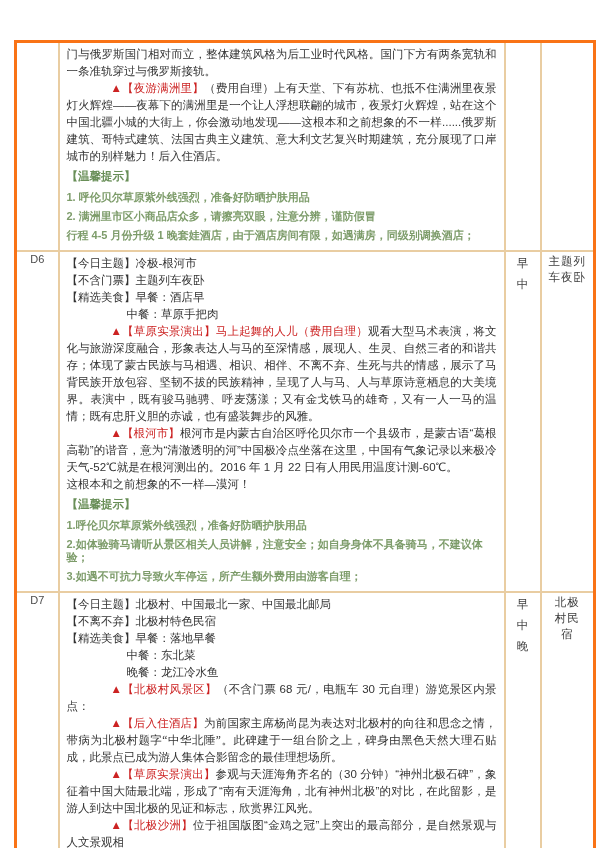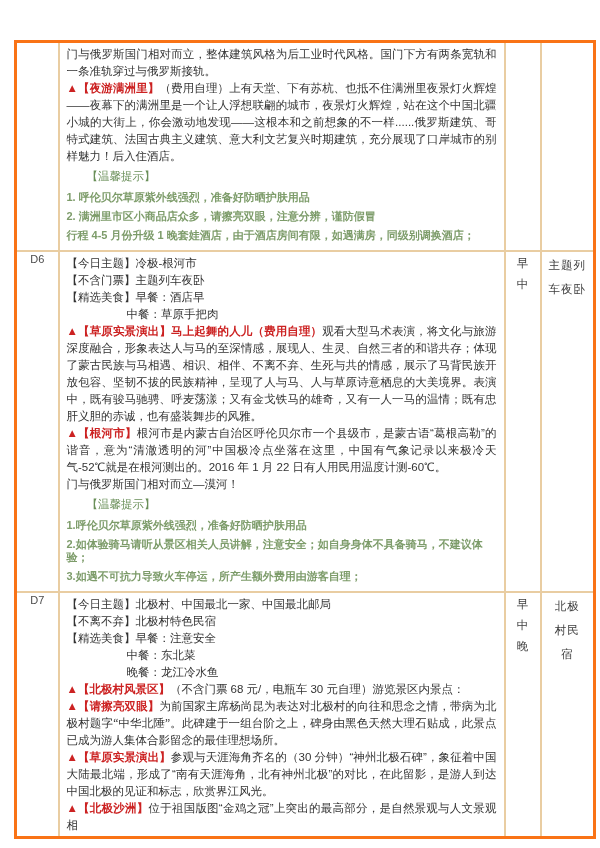--- a/index.html
+++ b/index.html
@@ -28,34 +28,34 @@
   td.day-cell {
     text-align:center; vertical-align:middle;
     font-size:11px; color:#4a4a4a;
   }
   td.content-cell { padding:3px 7px 2px 7px; }
   td.meals-cell, td.lodging-cell {
     text-align:center; vertical-align:middle;
     font-size:11.5px; color:#3d3d3d;
   }
   .meal-line { line-height:21px; }
-  .lodging-text { white-space:pre-line; line-height:24px; letter-spacing:1px; }
+  .lodging-text { white-space:pre-line; line-height:16px; letter-spacing:1px; }
   .para {
     font-size:11.5px; line-height:17px;
     color:#333333; text-align:justify;
     margin:0;
   }
   .p-indent { padding-left:60px; }
-  .p-tips-title { color:#698f58; font-weight:normal; margin-top:3px;margin-left:20px; }
+  .p-tips-title { color:#698f58; font-weight:bold; margin-top:3px; }
   .p-tip {
     color:#7d9c6a; font-weight:bold;
     font-size:11px; line-height:13px;
     margin:6px 0 6px 0; text-align:left;
   }
-  .s-red { color:#cc2222; font-weight:bold; }
+  .s-red { color:#cc2222; font-weight:normal;margin-left:44px; }
   .s-serif { font-family:"Liberation Serif", serif; }
   .footer-page {
     position:absolute; left:0; right:0; top:802px;
     text-align:center;
     font-size:9px; color:#999999;
   }
 </style>
 </head>
 <body>
 
@@ -82,45 +82,45 @@
       </tr>
       <tr class="row-1">
         <td class="day-cell">D6</td>
         <td class="content-cell">
           <div class="para p-body"><span class="s-normal">【今日主题】冷极-根河市</span></div>
           <div class="para p-body"><span class="s-normal">【不含门票】主题列车夜卧</span></div>
           <div class="para p-body"><span class="s-normal">【精选美食】早餐：酒店早</span></div>
           <div class="para p-indent"><span class="s-normal">中餐：草原手把肉</span></div>
           <div class="para p-body"><span class="s-red">▲【草原实景演出】马上起舞的人儿（费用自理）</span><span class="s-normal">观看大型马术表演，将文化与旅游深度融合，形象表达人与马的至深情感，展现人、生灵、自然三者的和谐共存；体现了蒙古民族与马相遇、相识、相伴、不离不弃、生死与共的情感，展示了马背民族开放包容、坚韧不拔的民族精神，呈现了人与马、人与草原诗意栖息的大美境界。表演中，既有骏马驰骋、呼麦荡漾；又有金戈铁马的雄奇，又有一人一马的温情；既有忠肝义胆的赤诚，也有盛装舞步的风雅。</span></div>
           <div class="para p-body"><span class="s-red">▲【根河市】</span><span class="s-normal">根河市是内蒙古自治区呼伦贝尔市一个县级市，是蒙古语“葛根高勒”的谐音，意为“清澈透明的河”中国极冷点坐落在这里，中国有气象记录以来极冷天气-52℃就是在根河测出的。2016 年 1 月 22 日有人用民用温度计测-60℃。</span></div>
-          <div class="para p-body"><span class="s-normal">门与俄罗斯国门相对而立—漠河！</span></div>
+          <div class="para p-body"><span class="s-normal">这根本和之前想象的不一样—漠河！</span></div>
           <div class="para p-tips-title"><span class="s-green">【温馨提示】</span></div>
           <div class="para p-tip"><span class="s-green">1.呼伦贝尔草原紫外线强烈，准备好防晒护肤用品</span></div>
           <div class="para p-tip"><span class="s-green">2.如体验骑马请听从景区相关人员讲解，注意安全；如自身身体不具备骑马，不建议体验；</span></div>
           <div class="para p-tip"><span class="s-green">3.如遇不可抗力导致火车停运，所产生额外费用由游客自理；</span></div>
         </td>
         <td class="meals-cell">
           <div class="meal-line">早</div>
           <div class="meal-line">中</div>
         </td>
         <td class="lodging-cell">
           <div class="lodging-text">主题列
 车夜卧</div>
         </td>
       </tr>
       <tr class="row-2">
         <td class="day-cell">D7</td>
         <td class="content-cell">
           <div class="para p-body"><span class="s-normal">【今日主题】北极村、中国最北一家、中国最北邮局</span></div>
           <div class="para p-body"><span class="s-normal">【不离不弃】北极村特色民宿</span></div>
-          <div class="para p-body"><span class="s-normal">【精选美食】早餐：注意安全</span></div>
+          <div class="para p-body"><span class="s-normal">【精选美食】早餐：落地早餐</span></div>
           <div class="para p-indent"><span class="s-normal">中餐：东北菜</span></div>
           <div class="para p-indent"><span class="s-normal">晚餐：龙江冷水鱼</span></div>
           <div class="para p-body"><span class="s-red">▲【北极村风景区】</span><span class="s-normal">（不含门票 68 元/，电瓶车 30 元自理）游览景区内景点：</span></div>
-          <div class="para p-body"><span class="s-red">▲【请擦亮双眼】</span><span class="s-serif">为前国家主席杨尚昆为表达对北极村的向往和思念之情，带病为北极村题字“中华北陲”。此碑建于一组台阶之上，碑身由黑色天然大理石贴成，此景点已成为游人集体合影留念的最佳理想场所。</span></div>
+          <div class="para p-body"><span class="s-red">▲【后入住酒店】</span><span class="s-serif">为前国家主席杨尚昆为表达对北极村的向往和思念之情，带病为北极村题字“中华北陲”。此碑建于一组台阶之上，碑身由黑色天然大理石贴成，此景点已成为游人集体合影留念的最佳理想场所。</span></div>
           <div class="para p-body"><span class="s-red">▲【草原实景演出】</span><span class="s-normal">参观与天涯海角齐名的（30 分钟）“神州北极石碑”，象征着中国大陆最北端，形成了“南有天涯海角，北有神州北极”的对比，在此留影，是游人到达中国北极的见证和标志，欣赏界江风光。</span></div>
           <div class="para p-body"><span class="s-red">▲【北极沙洲】</span><span class="s-normal">位于祖国版图“金鸡之冠”上突出的最高部分，是自然景观与人文景观相</span></div>
         </td>
         <td class="meals-cell">
           <div class="meal-line">早</div>
           <div class="meal-line">中</div>
           <div class="meal-line">晚</div>
         </td>
         <td class="lodging-cell">
           <div class="lodging-text">北极

